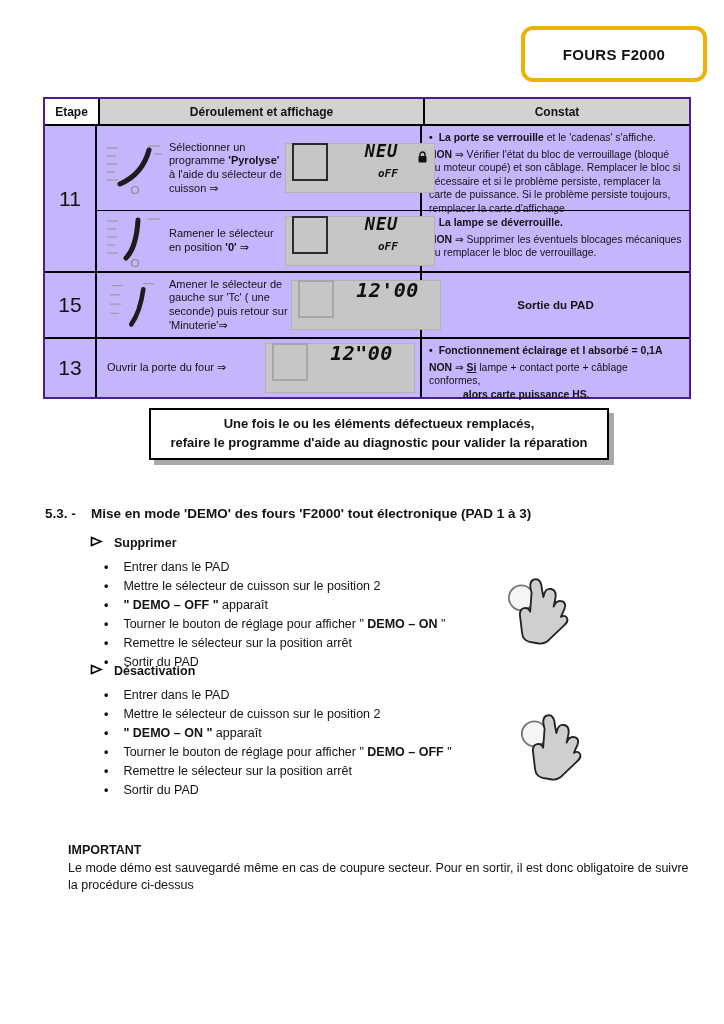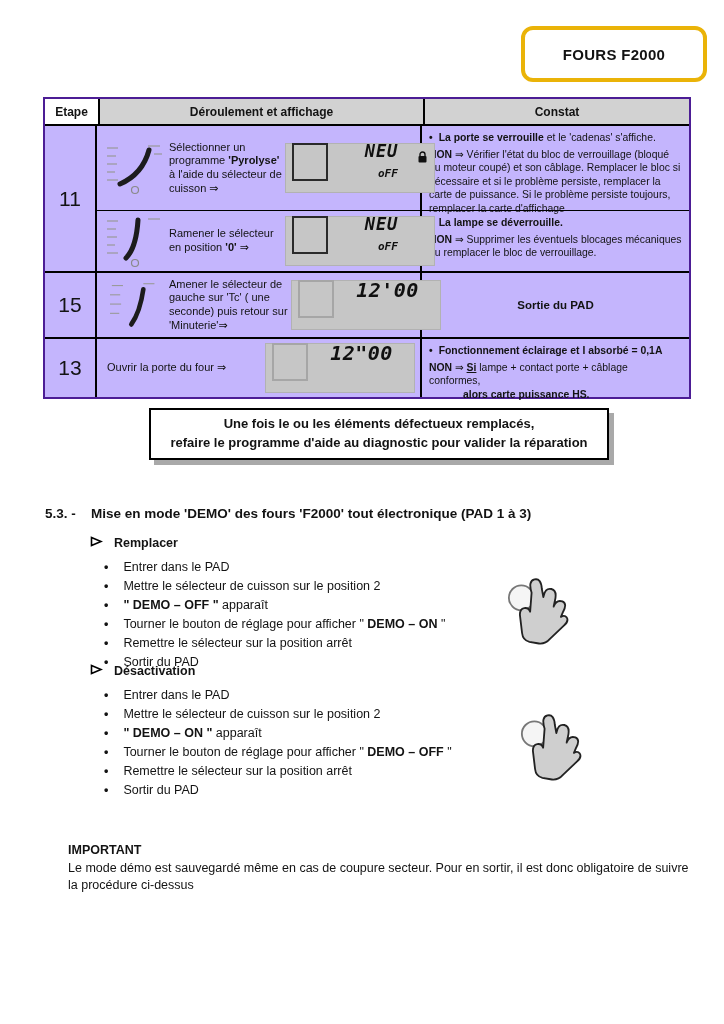--- a/index.html
+++ b/index.html
@@ -231,21 +231,21 @@
     <span class="sec-num">5.3. -</span>
     <span>Mise en mode 'DEMO' des fours 'F2000' tout électronique (PAD 1 à 3)</span>
   </div>
 
   <div class="sub-label" style="left:90px; top:536px;">
     <span>
       <svg width="13" height="11" viewBox="0 0 13 11">
           <path d="M1.5 1.5 L11 5.5 L1.5 9.5 Z" fill="#fff" stroke="#000" stroke-width="1.6"></path>
         </svg>
     </span>
-    <span>Remplacer</span>
+    <span>Supprimer</span>
   </div>
   <div class="blist" style="top:560px;">
     <div class="item">
         <span class="bdot">•</span>
         <span><span>Entrer dans le PAD</span><b></b><span></span></span>
       </div>
     <div class="item">
         <span class="bdot">•</span>
         <span><span>Mettre le sélecteur de cuisson sur le position 2</span><b></b><span></span></span>
       </div>

